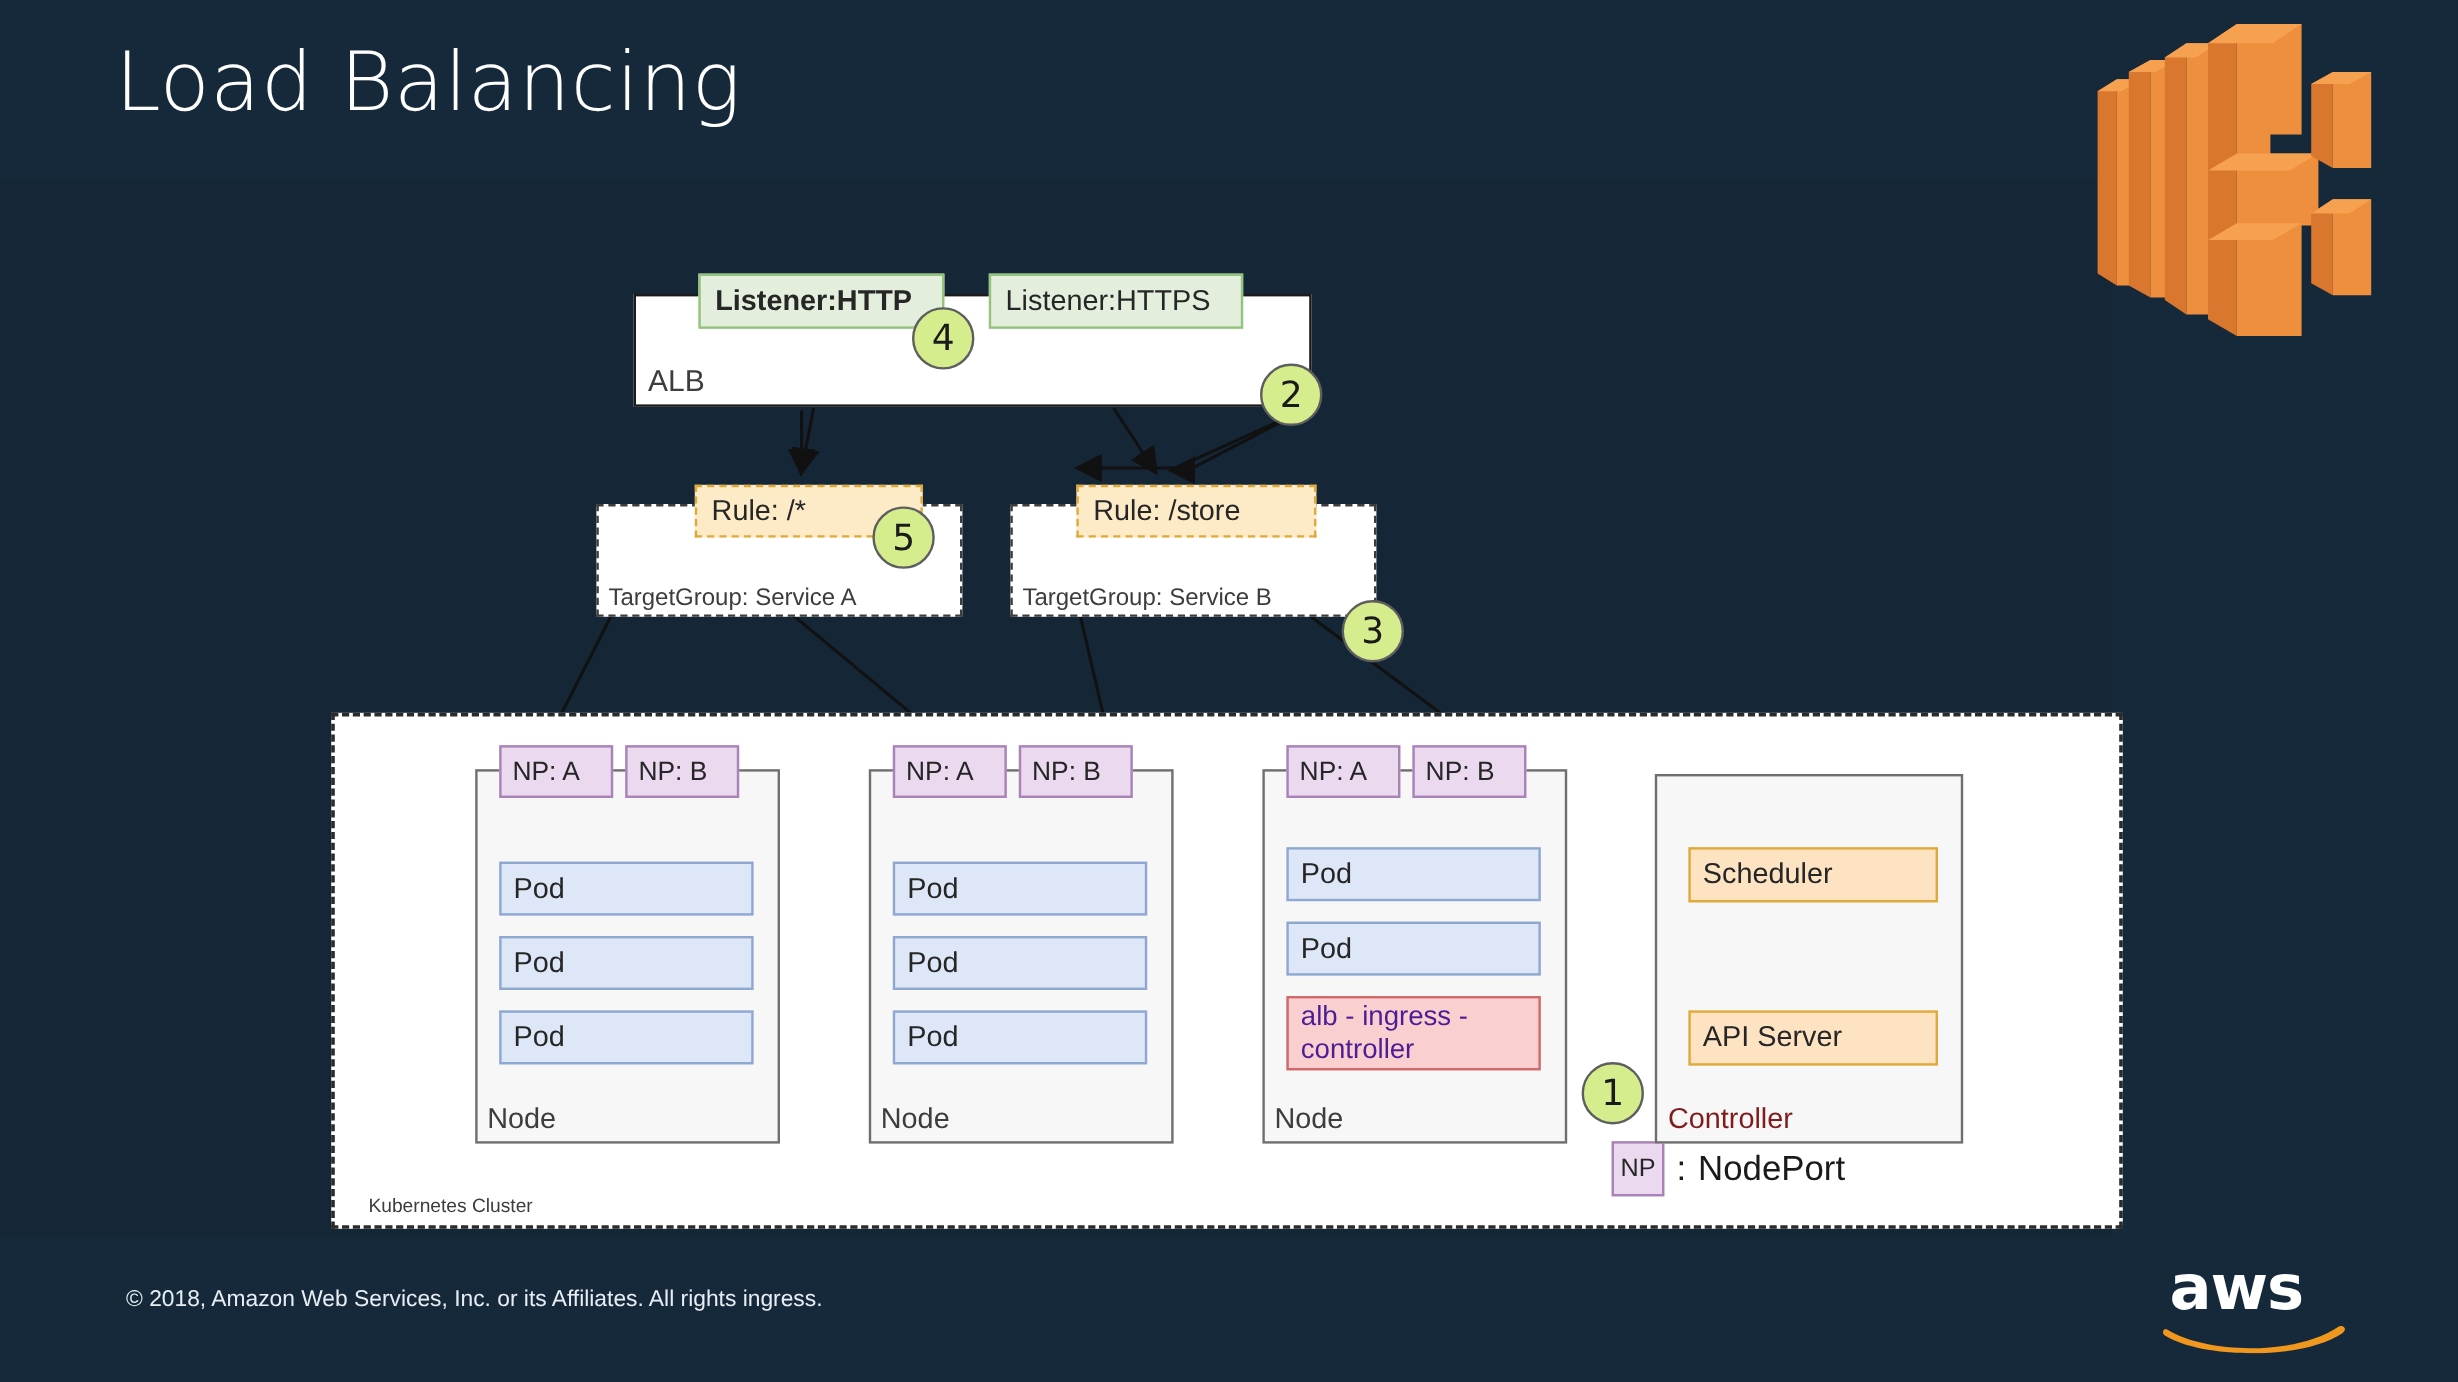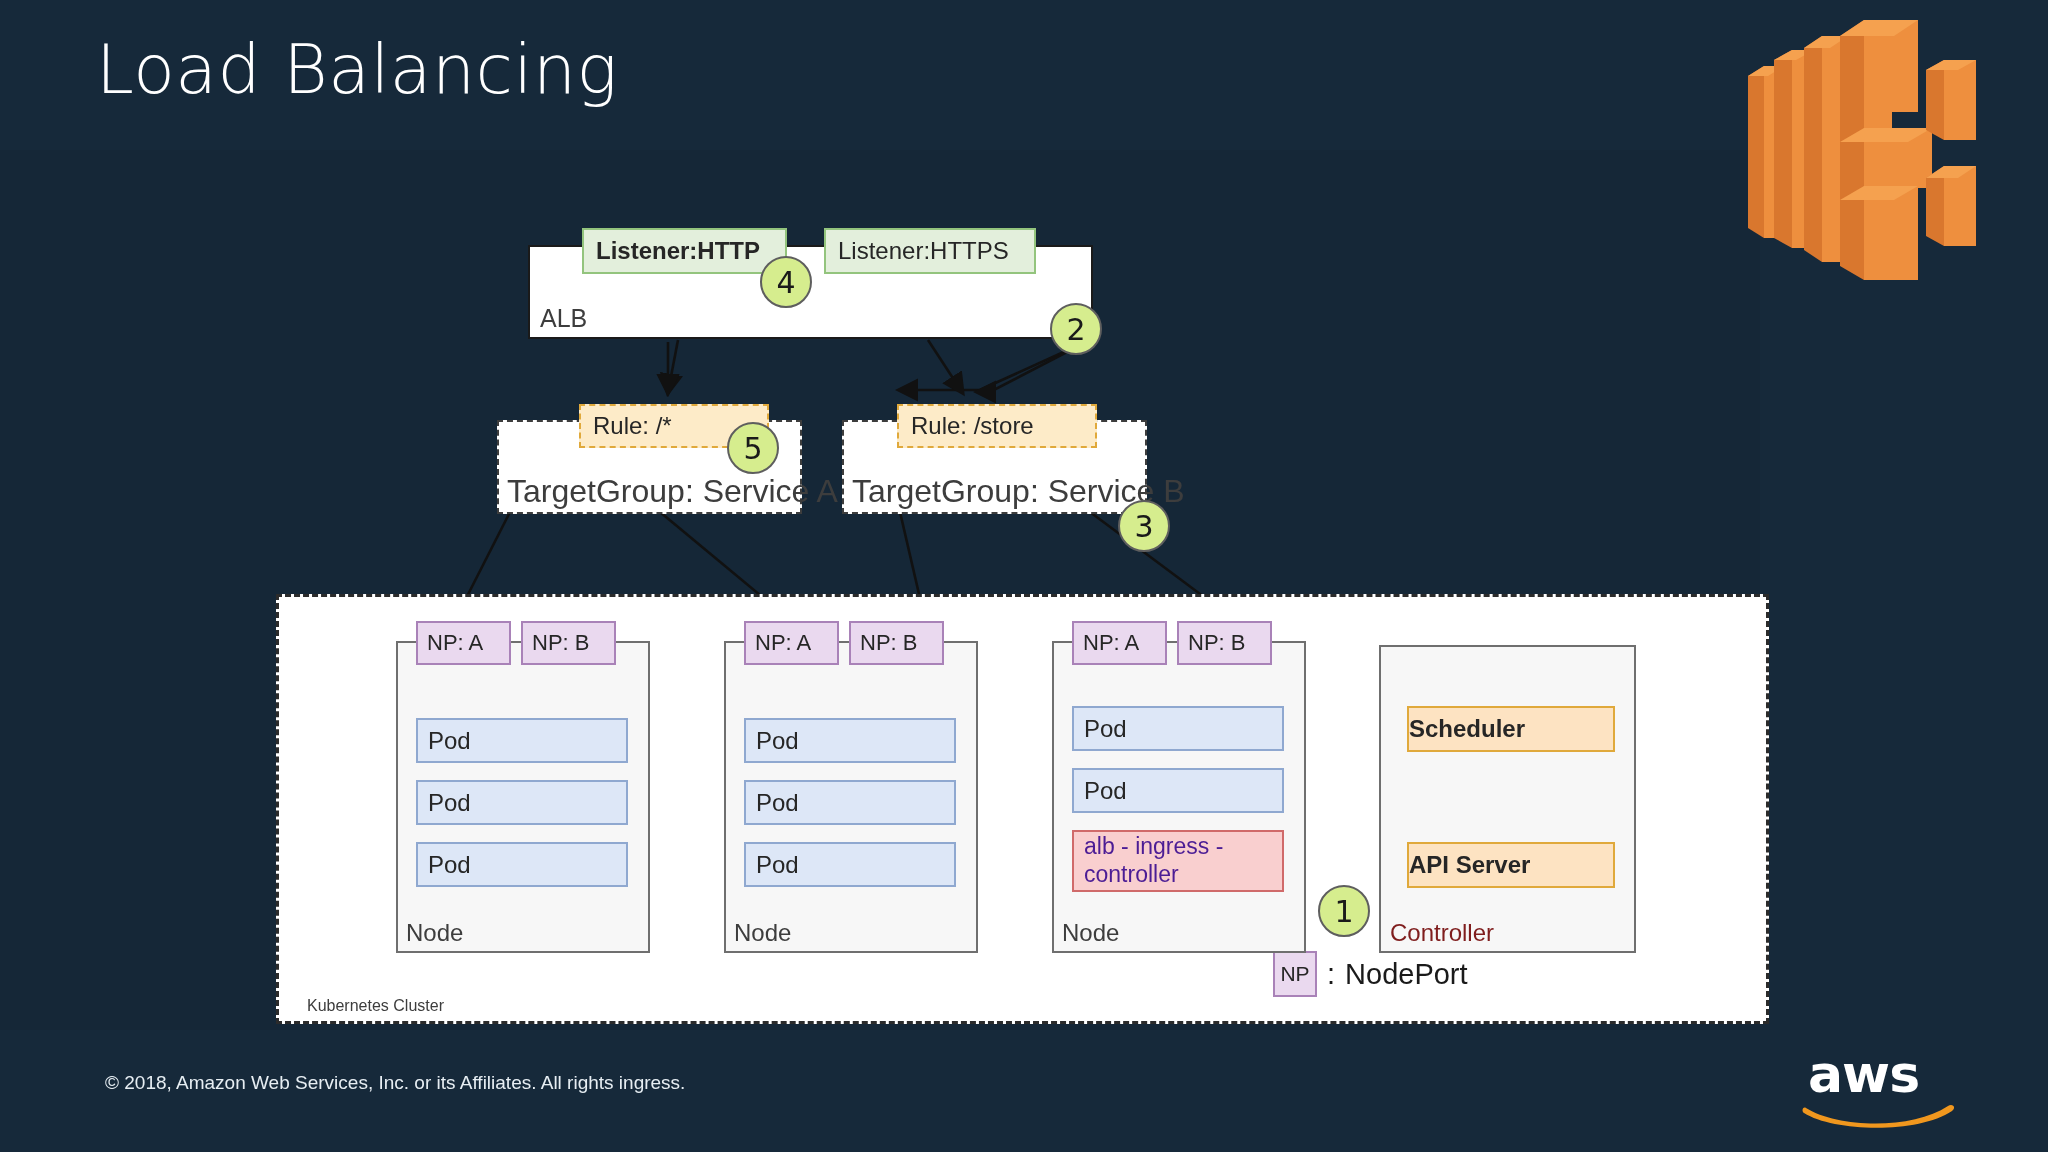--- a/index.html
+++ b/index.html
@@ -58,40 +58,40 @@
     font-size: 30px; color: #1a1a1a;
     font-family: "DejaVu Sans", sans-serif;
   }
 
   .tg-box {
     position: absolute; width: 305px; height: 94px;
     background: #ffffff; border: 2px dashed #3d3d3d;
   }
   .tg-label {
     position: absolute; left: 8px; bottom: 2px;
-    font-size: 32px; color: #3d3d3d; white-space: nowrap;
+    font-size: 20px; color: #3d3d3d; white-space: nowrap;
   }
   .rule-box {
     position: absolute; height: 44px;
     background: #fdebc8; border: 2px dashed #e0a93b;
     display: flex; align-items: center; padding: 0 12px;
     font-size: 24px; color: #262626;
   }
 
   
   .cluster {
     position: absolute; left: 276px; top: 594px; width: 1493px; height: 430px;
     background: #ffffff; border: 3px dashed #2b2b2b;
   }
   .cluster-label {
     position: absolute; left: 28px; bottom: 6px;
     font-size: 16px; color: #3d3d3d;
   }
   .legend {
-    position: absolute; left: 994px; bottom: 24px;
+    position: absolute; left: 1064px; bottom: 24px;
     display: flex; align-items: center; gap: 10px;
   }
   .legend-chip {
     width: 44px; height: 46px; background: #ead9ef; border: 2px solid #a982b8;
     display: flex; align-items: center; justify-content: center;
     font-size: 21px; color: #262626;
   }
   .legend-text { font-size: 29px; color: #1a1a1a; }
 
   .k8s-node {
@@ -126,22 +126,22 @@
     position: absolute; width: 257px; height: 308px;
     background: #f7f7f7; border: 2px solid #6f6f6f;
   }
   .ctrl-box .node-label {
     position: absolute; left: 9px; bottom: 4px;
     font-size: 24px; color: #7f1d1d;
   }
   .ctrl-item {
     position: absolute; left: 26px; width: 208px; height: 46px;
     background: #fde3c2; border: 2px solid #e0a93b;
-    display: flex; align-items: center; 
-    font-size: 24px; color: #262626; font-weight: bold;
+    display: flex; align-items: center; padding-left: 10px;
+    font-size: 24px; color: #262626;
   }
   svg.arrows { position: absolute; left: 0; top: 0; width: 2048px; height: 1152px; pointer-events: none; }
 </style>
 </head>
 <body>
 
 <div class="bg-tint"></div>
 
 <div class="slide-title">Load Balancing</div>
 

